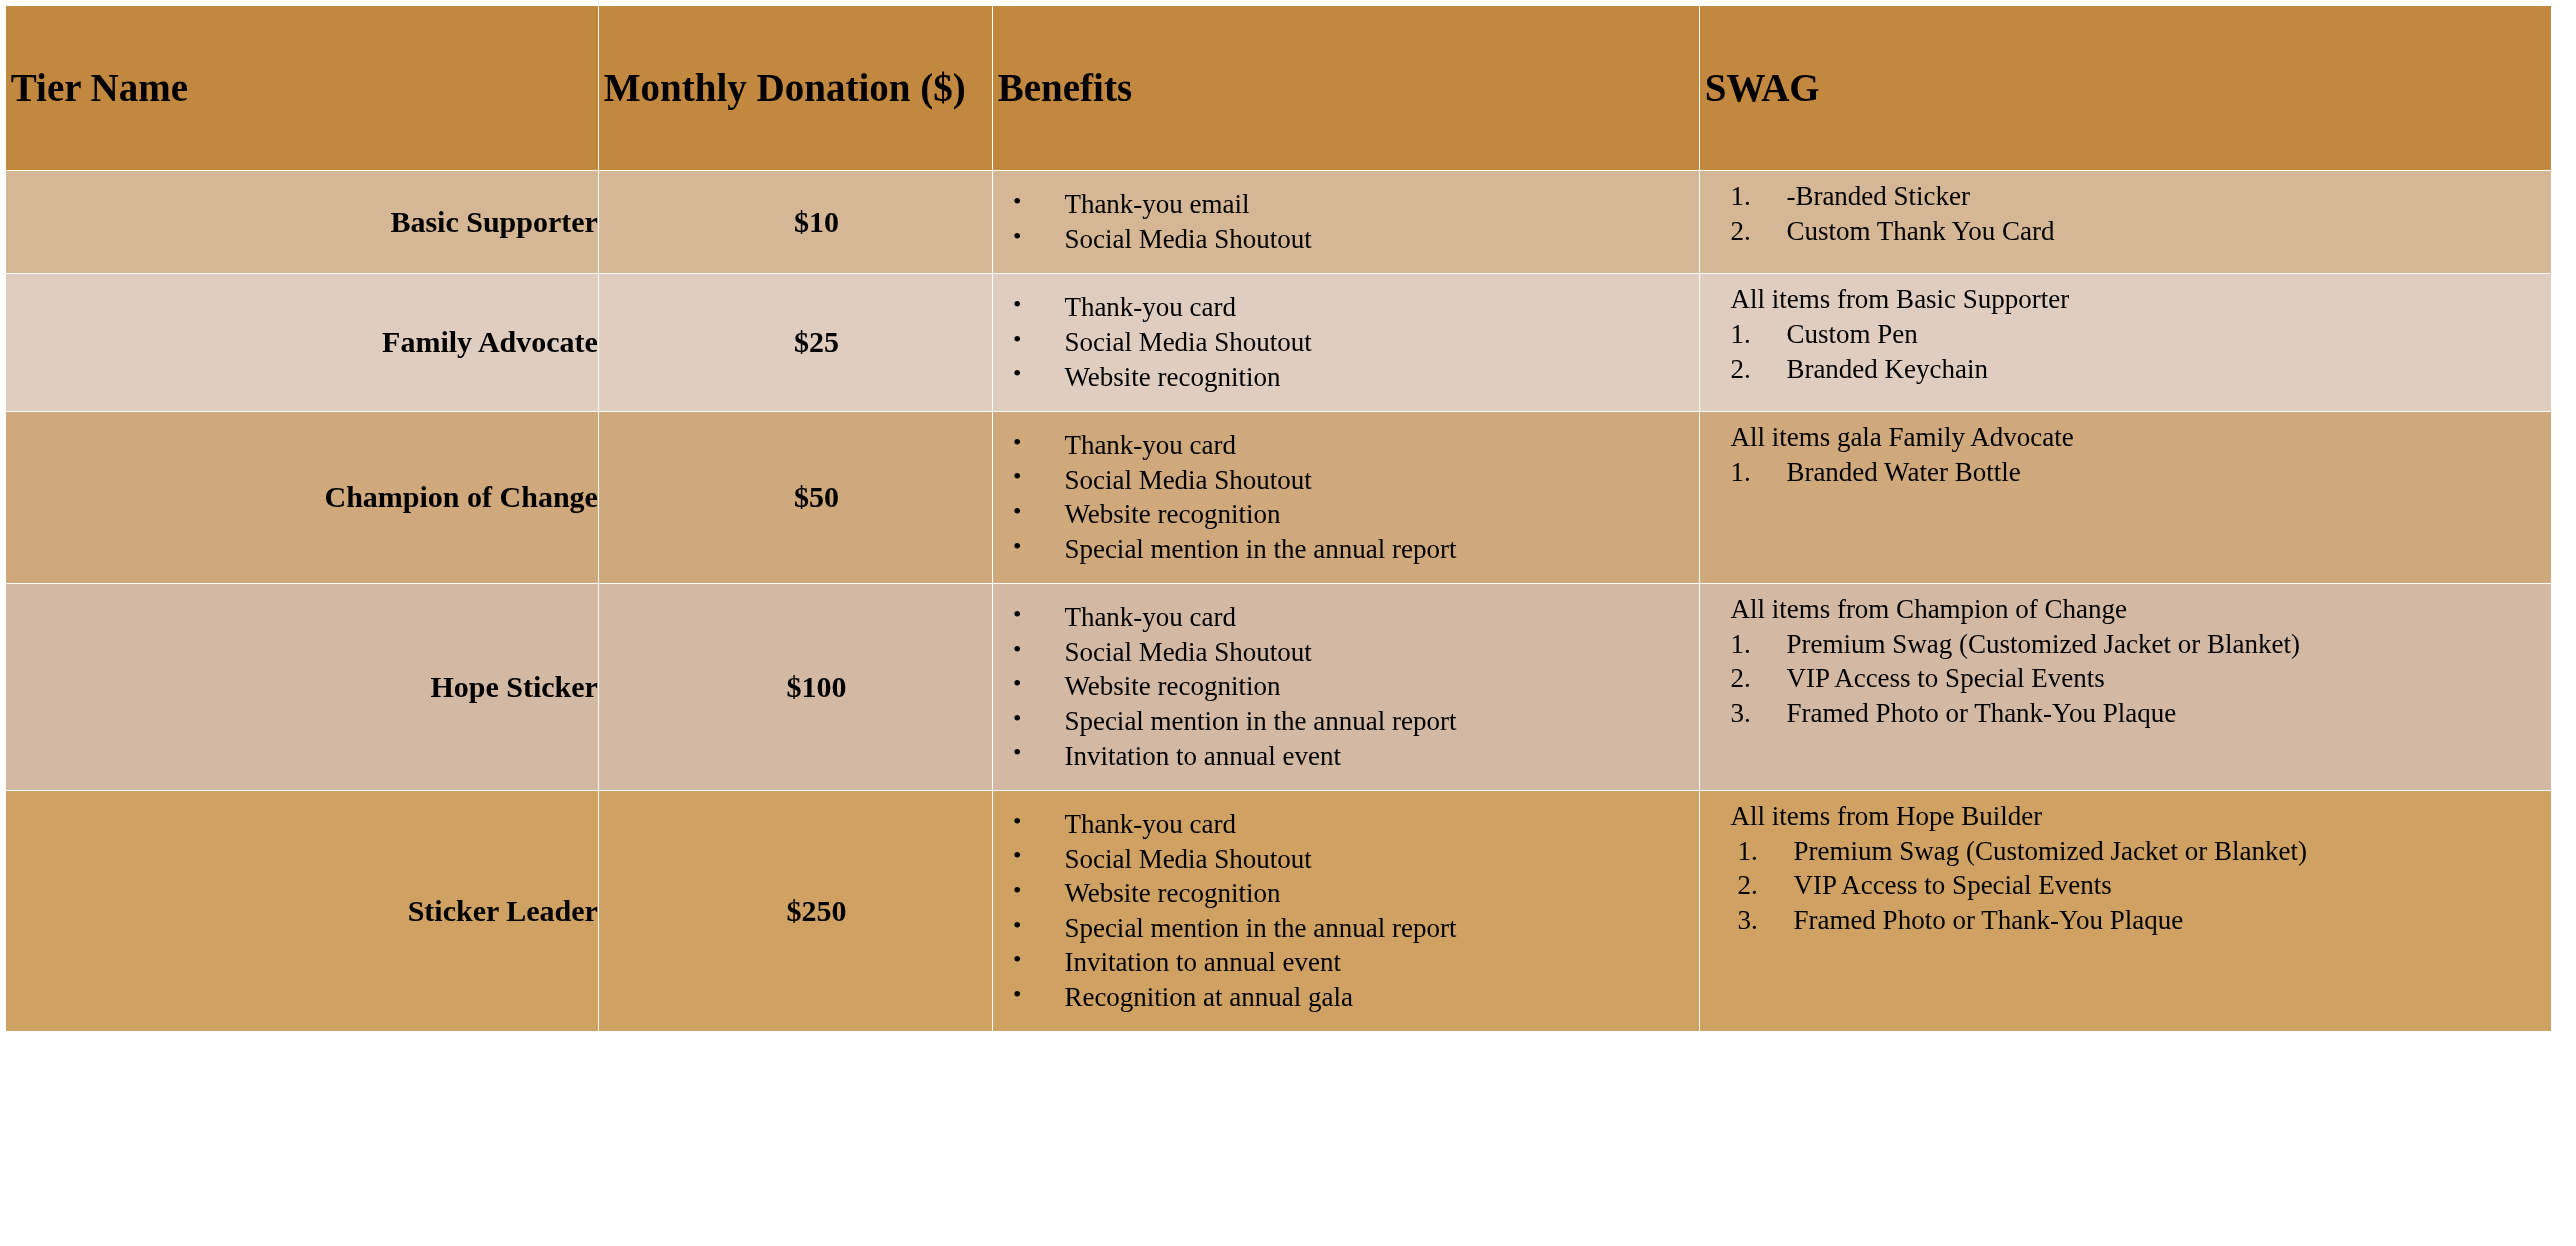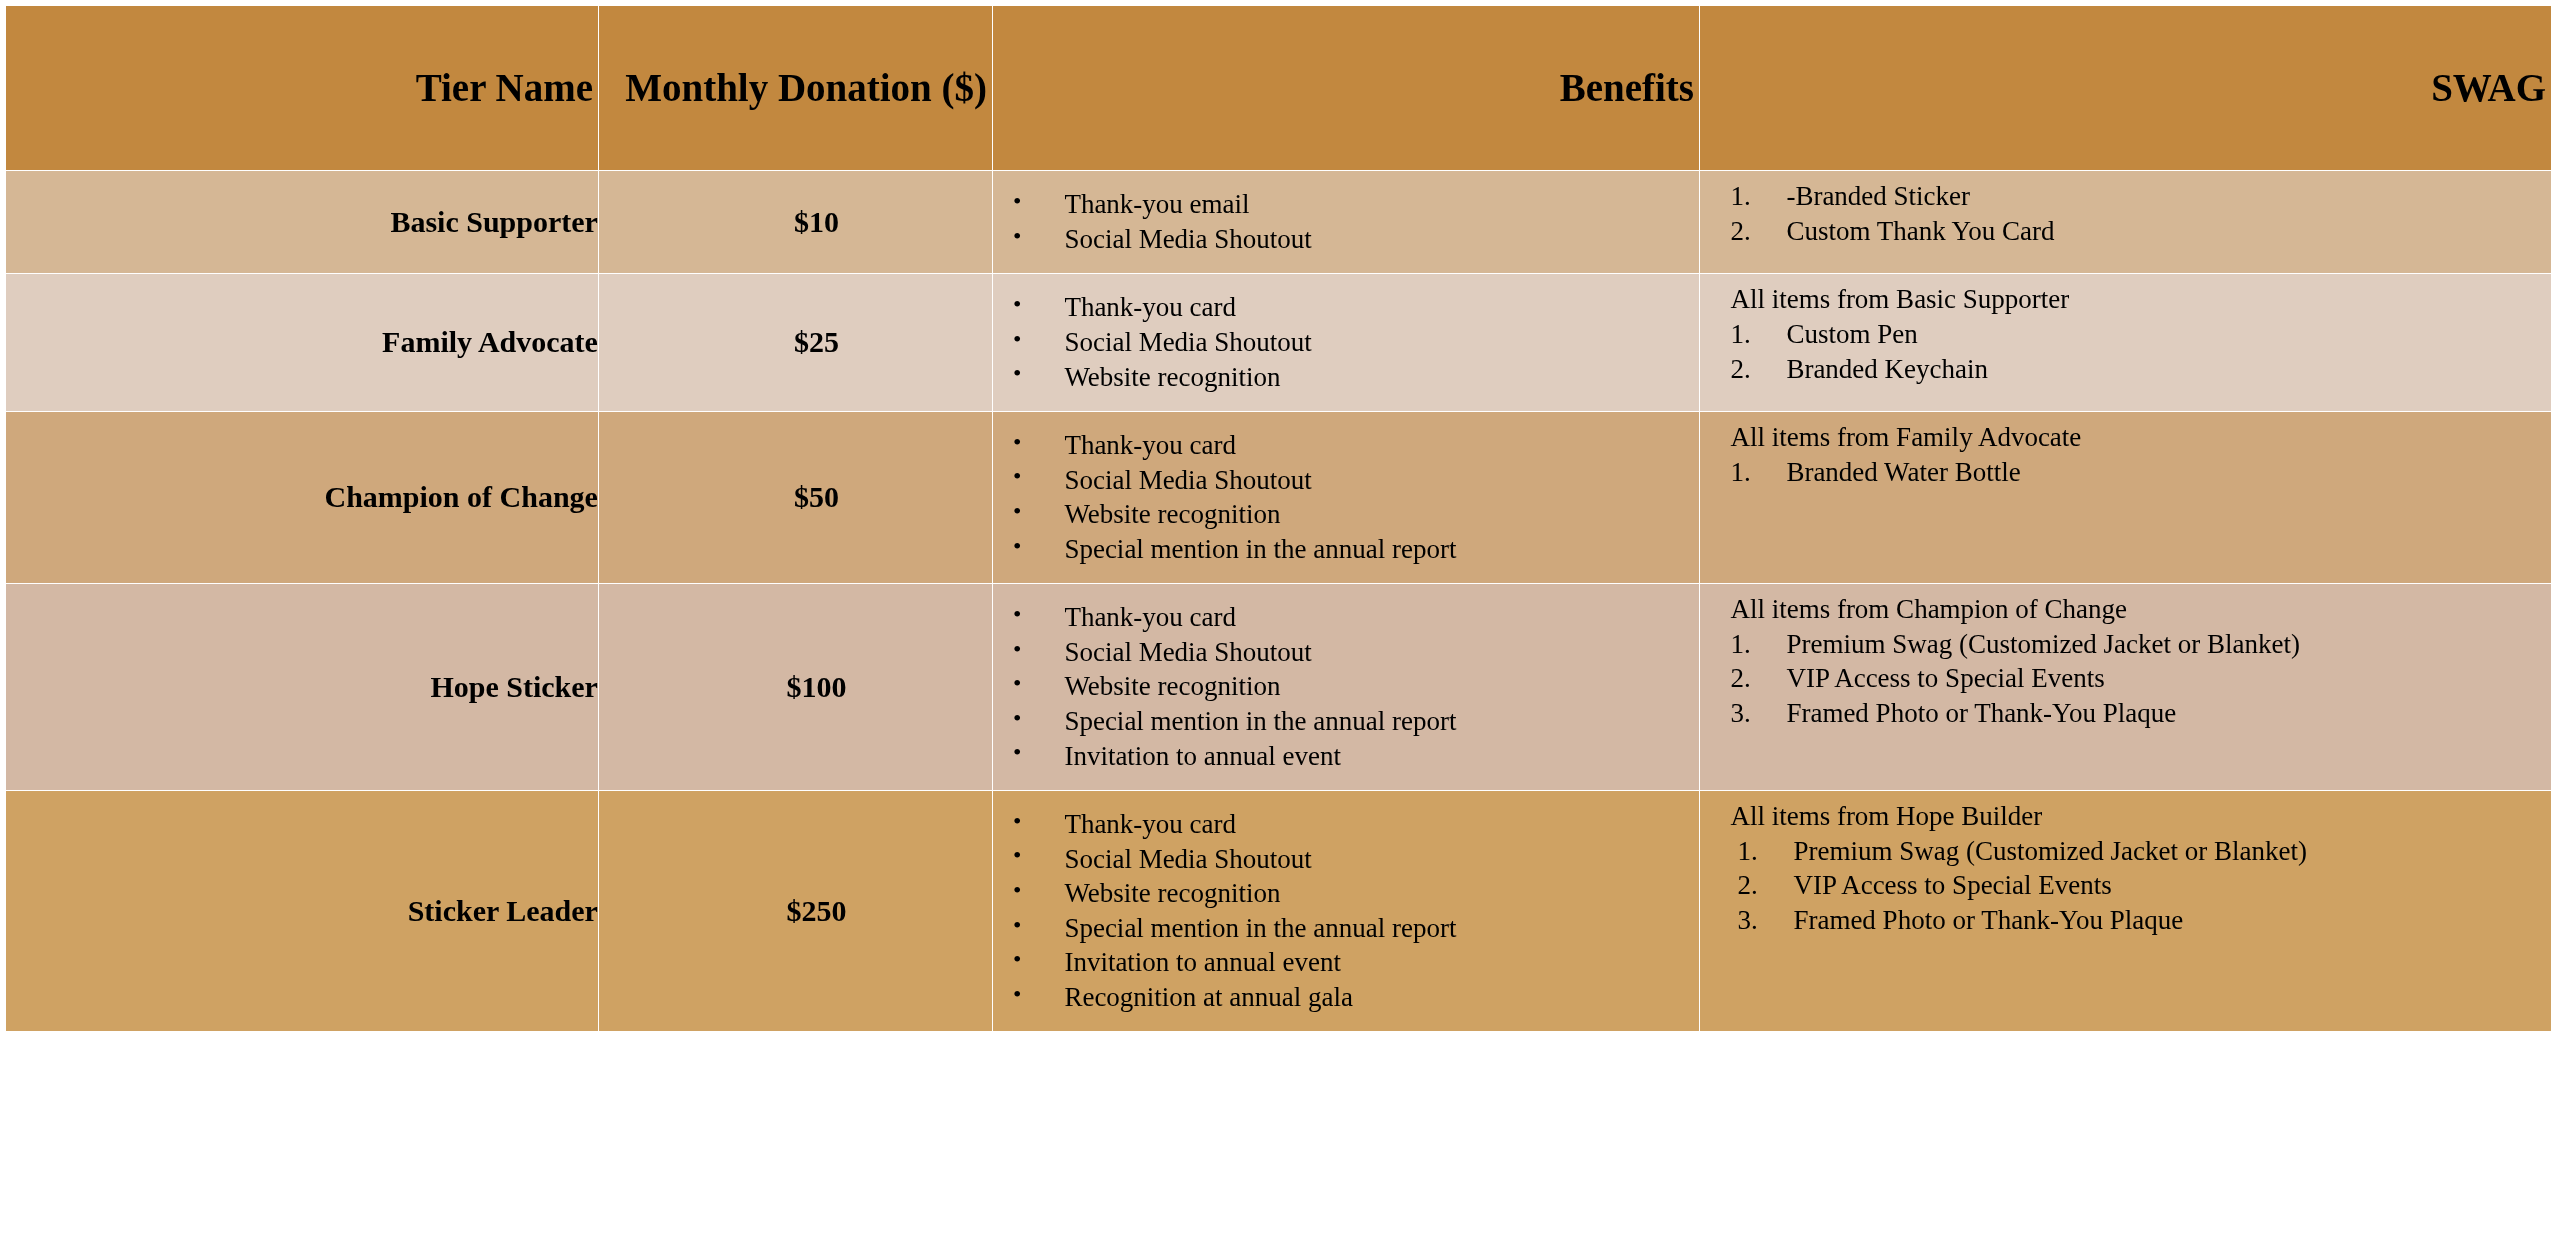--- a/index.html
+++ b/index.html
@@ -27,21 +27,21 @@
   }
   col.c-tier   { width: 593px; }
   col.c-amount { width: 394px; }
   col.c-ben    { width: 707px; }
   col.c-swag   { width: 852px; }
 
   thead th {
     background: #c2883f;
     border: 1.8px solid #ffffff;
     border-top: 1.8px solid #ffffff;
-    text-align: right;
+    text-align: left;
     vertical-align: middle;
     font-weight: bold;
     font-size: 39px;
     line-height: 1.12;
     color: #000000;
     padding: 6px 4.9px;
     height: 165px;
     box-sizing: border-box;
   }
   tbody td {
@@ -182,21 +182,21 @@
         <td class="amount">$50</td>
         <td class="benefits">
           <ul class="bullets">
             <li>Thank-you card</li>
             <li>Social Media Shoutout</li>
             <li>Website recognition</li>
             <li>Special mention in the annual report</li>
           </ul>
         </td>
         <td class="swag">
-          <div class="swag-head">All items from Family Advocate</div>
+          <div class="swag-head">All items gala Family Advocate</div>
           <ol class="numbered">
             <li><span class="num">1.</span><span>Branded Water Bottle</span></li>
           </ol>
         </td>
       </tr>
 
       <tr class="row-d">
         <td class="tier-name">Hope Sticker</td>
         <td class="amount">$100</td>
         <td class="benefits">

